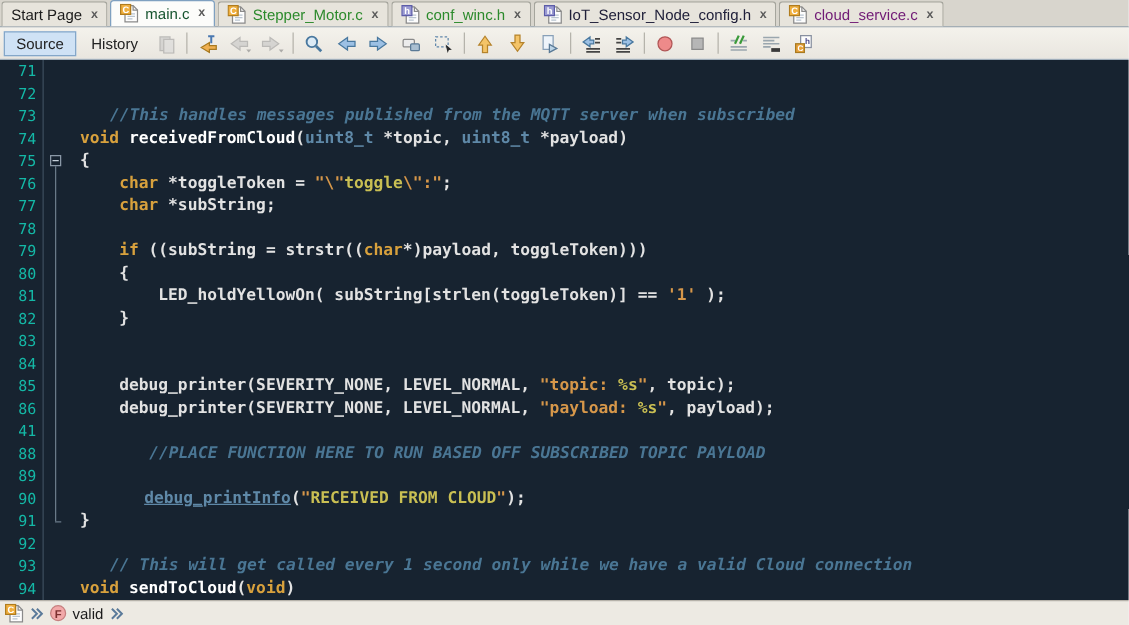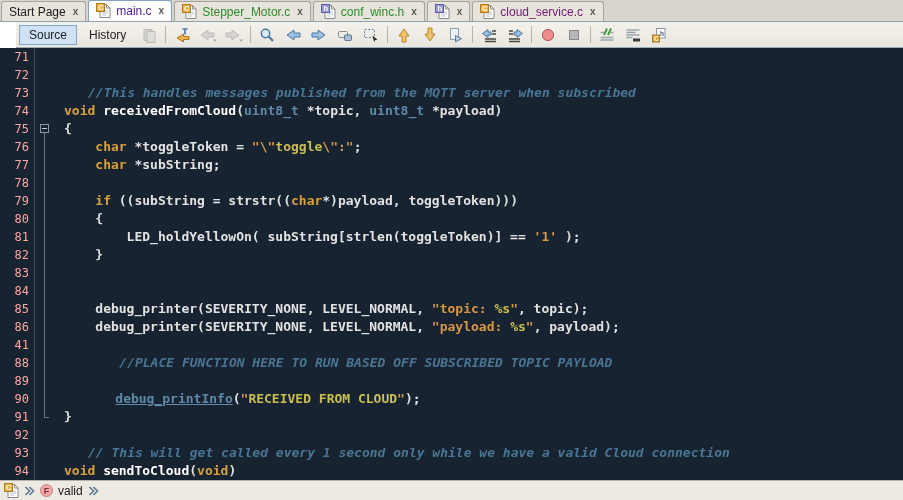--- a/index.html
+++ b/index.html
@@ -7,31 +7,31 @@
   .app{width:903px;height:500px;display:flex;flex-direction:column;}
 
   
   .tabbar{height:22px;background:#d8d5cd;display:flex;align-items:flex-end;padding-left:1px;border-bottom:1px solid #93a1ad;box-sizing:border-box;}
   .tab{height:20px;box-sizing:border-box;display:flex;align-items:center;gap:5px;padding:0 7px;background:#e7e4dc;border:1px solid #a5a59d;border-bottom:none;border-radius:3px 3px 0 0;margin-right:2px;font-size:12px;white-space:nowrap;cursor:default;}
   .tab.selected{background:#fcfcfa;border-color:#7fa0c0;height:21px;}
   .tab .close{font-size:10px;font-weight:bold;color:#5a5a5a;margin-left:2px;line-height:10px;}
   .tab svg{display:block;}
 
   
-  .toolbar{height:26px;background:linear-gradient(#f4f2ec,#e9e6df);border-bottom:1px solid #9fadb9;box-sizing:border-box;display:flex;align-items:center;padding:0 3px;margin-left:16px;}
+  .toolbar{height:26px;background:linear-gradient(#f4f2ec,#e9e6df);border-bottom:1px solid #9fadb9;box-sizing:border-box;display:flex;align-items:center;padding:0 3px;}
   .src-btn{background:#cfe2f5;border:1px solid #84a7c9;font-size:12px;padding:2px 9px;margin-right:2px;color:#222;}
   .hist-btn{font-size:12px;padding:2px 9px;color:#222;background:transparent;border:1px solid transparent;}
   .tsep{width:1px;height:17px;background:#b5b3ab;margin:0 3px;}
   .ticon{width:24px;height:22px;display:flex;align-items:center;justify-content:center;border:1px solid transparent;}
   .ticon.disabled{opacity:.55;}
   .ticon svg{display:block;}
 
   
   .editor{height:432px;background:#172330;display:flex;font-family:"DejaVu Sans Mono","Liberation Mono",monospace;font-size:13px;line-height:18px;position:relative;overflow:hidden;}
-  .gutter{width:34px;text-align:right;padding:0 5px 0 0;box-sizing:border-box;color:#fca5a5;font-size:12px;}
+  .gutter{width:34px;text-align:right;padding:0 5px 0 0;box-sizing:border-box;color:#14b8a6;font-size:12px;}
   .gutter .num{height:18px;}
   .gutsep{width:1px;background:#3d4d5c;}
   .foldcol{width:20px;position:relative;}
   .fold-box{position:absolute;width:9px;height:9px;border:1px solid #8a98a6;box-sizing:border-box;left:5px;background:#172330;}
   .fold-box::after{content:"";position:absolute;left:1px;right:1px;top:3px;height:1px;background:#c4ced8;}
   .fold-line{position:absolute;width:1px;background:#6a7a88;left:9px;}
   .fold-end{position:absolute;height:1px;width:5px;background:#6a7a88;left:9px;}
   .code{white-space:pre;font-weight:bold;color:#e2e2e2;flex:1;padding-left:9px;}
   .code .ln{height:18px;}
   .tok-cmt{font-style:italic;font-weight:bold;margin-left:24px;}
@@ -54,21 +54,21 @@
       <div class="tab selected">
         <span>
           <svg width="15" height="16" viewBox="0 0 15 16" xmlns="http://www.w3.org/2000/svg">
             <path d="M4 1.5 h6.5 l3.5 3.5 v9.5 H4 z" fill="#fdfdfd" stroke="#8a8a8a"></path>
             <path d="M10.5 1.5 v3.5 h3.5" fill="none" stroke="#8a8a8a"></path>
             <path d="M6 8 h6 M6 10 h6 M6 12 h4" stroke="#b8c4d0" stroke-width="1"></path>
             <rect x="0.5" y="0.5" width="8" height="8" fill="#f0b040" stroke="#b07c1e"></rect>
             <text x="2.1" y="7.4" font-size="7.5" font-weight="bold" fill="#fff">C</text>
           </svg>
         </span>
-        <span style="color: #4c1d95;">main.c</span>
+        <span style="color: #14532d;">main.c</span>
         <span class="close">x</span>
       </div>
       <div class="tab">
         <span>
           <svg width="15" height="16" viewBox="0 0 15 16" xmlns="http://www.w3.org/2000/svg">
             <path d="M4 1.5 h6.5 l3.5 3.5 v9.5 H4 z" fill="#fdfdfd" stroke="#8a8a8a"></path>
             <path d="M10.5 1.5 v3.5 h3.5" fill="none" stroke="#8a8a8a"></path>
             <path d="M6 8 h6 M6 10 h6 M6 12 h4" stroke="#b8c4d0" stroke-width="1"></path>
             <rect x="0.5" y="0.5" width="8" height="8" fill="#f0b040" stroke="#b07c1e"></rect>
             <text x="2.1" y="7.4" font-size="7.5" font-weight="bold" fill="#fff">C</text>
@@ -93,20 +93,21 @@
       <div class="tab">
         <span>
           <svg width="15" height="16" viewBox="0 0 15 16" xmlns="http://www.w3.org/2000/svg">
             <path d="M4 1.5 h6.5 l3.5 3.5 v9.5 H4 z" fill="#fdfdfd" stroke="#8a8a8a"></path>
             <path d="M10.5 1.5 v3.5 h3.5" fill="none" stroke="#8a8a8a"></path>
             <path d="M6 8 h6 M6 10 h6 M6 12 h4" stroke="#b8c4d0" stroke-width="1"></path>
             <rect x="0.5" y="0.5" width="8" height="8" fill="#9a9ad2" stroke="#5c5ca8"></rect>
             <text x="2.4" y="7.4" font-size="7.5" font-weight="bold" fill="#fff">h</text>
           </svg>
         </span>
+        <span style="color: rgb(32, 32, 58);">IoT_Sensor_Node_config.h</span>
         <span class="close">x</span>
       </div>
       <div class="tab">
         <span>
           <svg width="15" height="16" viewBox="0 0 15 16" xmlns="http://www.w3.org/2000/svg">
             <path d="M4 1.5 h6.5 l3.5 3.5 v9.5 H4 z" fill="#fdfdfd" stroke="#8a8a8a"></path>
             <path d="M10.5 1.5 v3.5 h3.5" fill="none" stroke="#8a8a8a"></path>
             <path d="M6 8 h6 M6 10 h6 M6 12 h4" stroke="#b8c4d0" stroke-width="1"></path>
             <rect x="0.5" y="0.5" width="8" height="8" fill="#f0b040" stroke="#b07c1e"></rect>
             <text x="2.1" y="7.4" font-size="7.5" font-weight="bold" fill="#fff">C</text>

